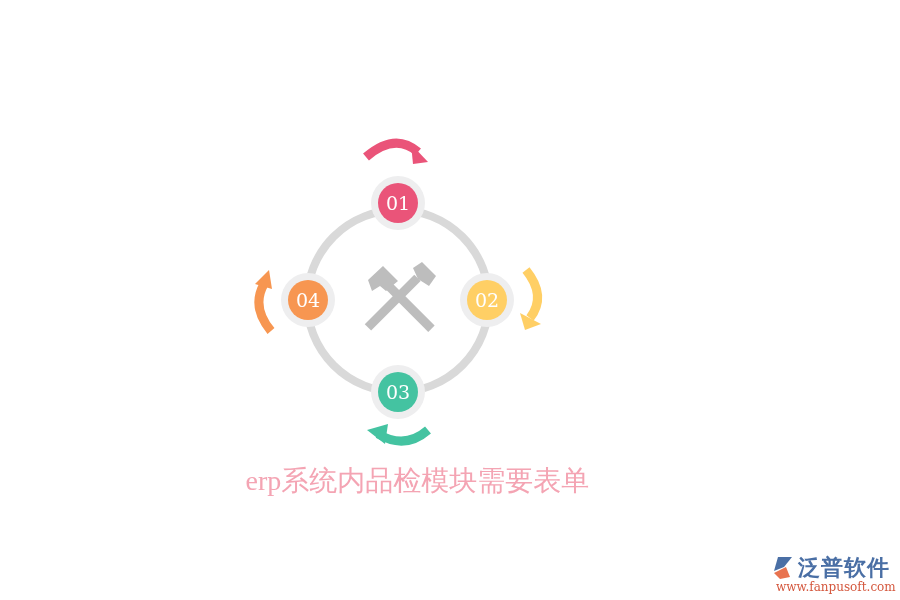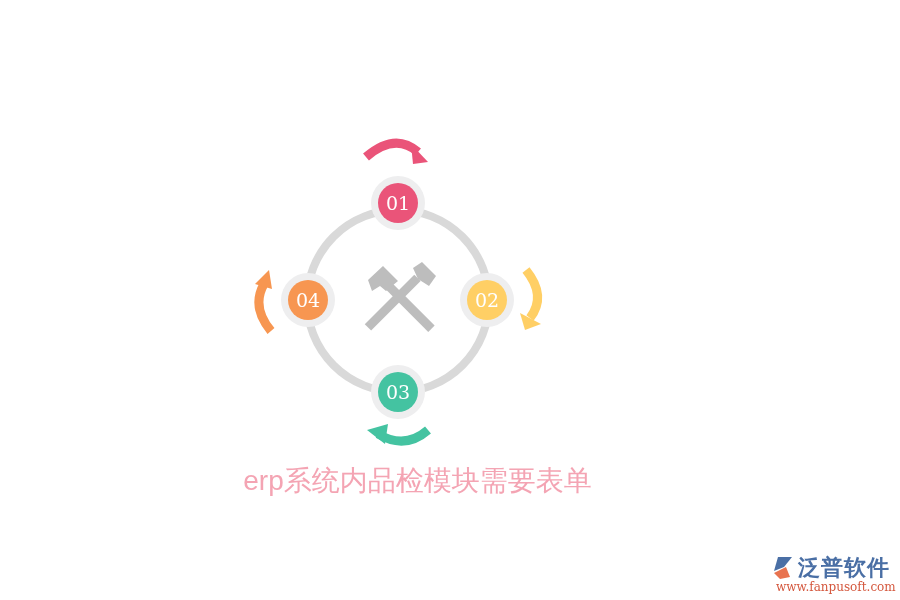--- a/index.html
+++ b/index.html
@@ -9,21 +9,21 @@
       font-family: "DejaVu Serif", serif;
     }
     #diagram { position: absolute; left: 0; top: 0; }
     .node-label {
       font-family: "DejaVu Serif", serif;
       font-size: 19px; fill: #ffffff;
     }
     .title {
       position: absolute; left: 0; width: 835px; top: 462px;
       text-align: center; font-size: 28px; color: #f4a4b3;
-      font-family: Liberation Sans, sans-serif; letter-spacing: 0px;
+      font-family: Liberation Serif, serif; letter-spacing: 0px;
     }
     .logo {
       position: absolute; left: 768px; top: 553px; width: 128px; height: 40px;
     }
     .logo-name {
       position: absolute; left: 30px; top: 0px; font-size: 22px;
       color: #4a6fa5; font-family: "DejaVu Sans", sans-serif; font-weight: bold;
       letter-spacing: 1px;
     }
     .logo-url {

